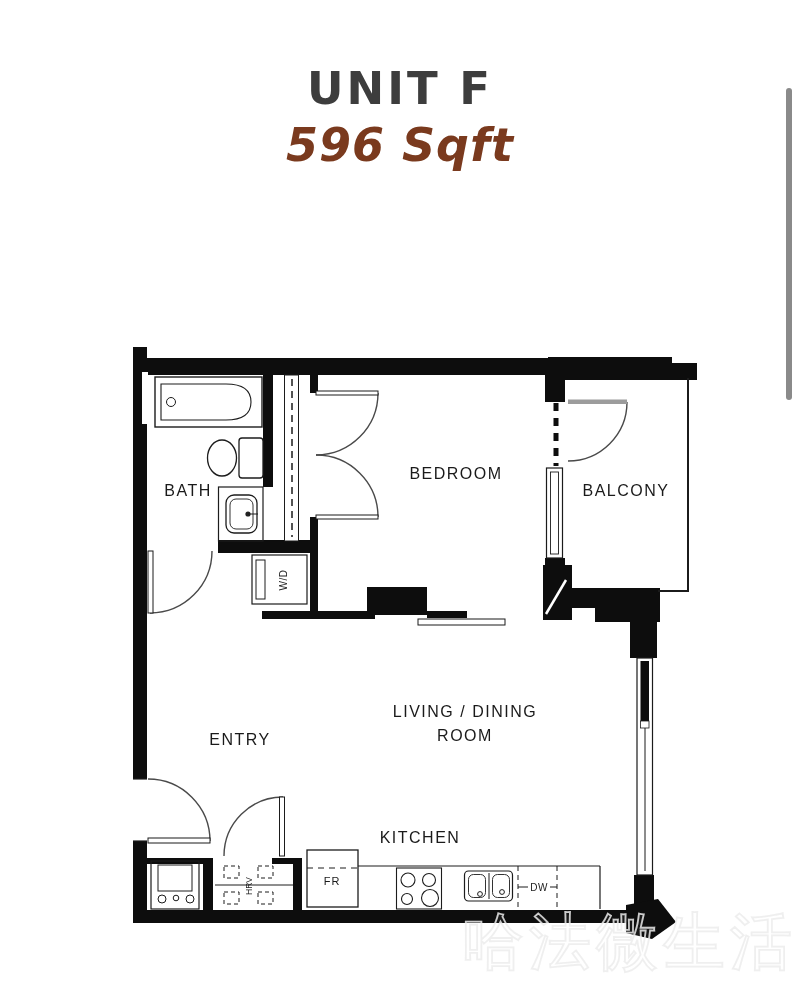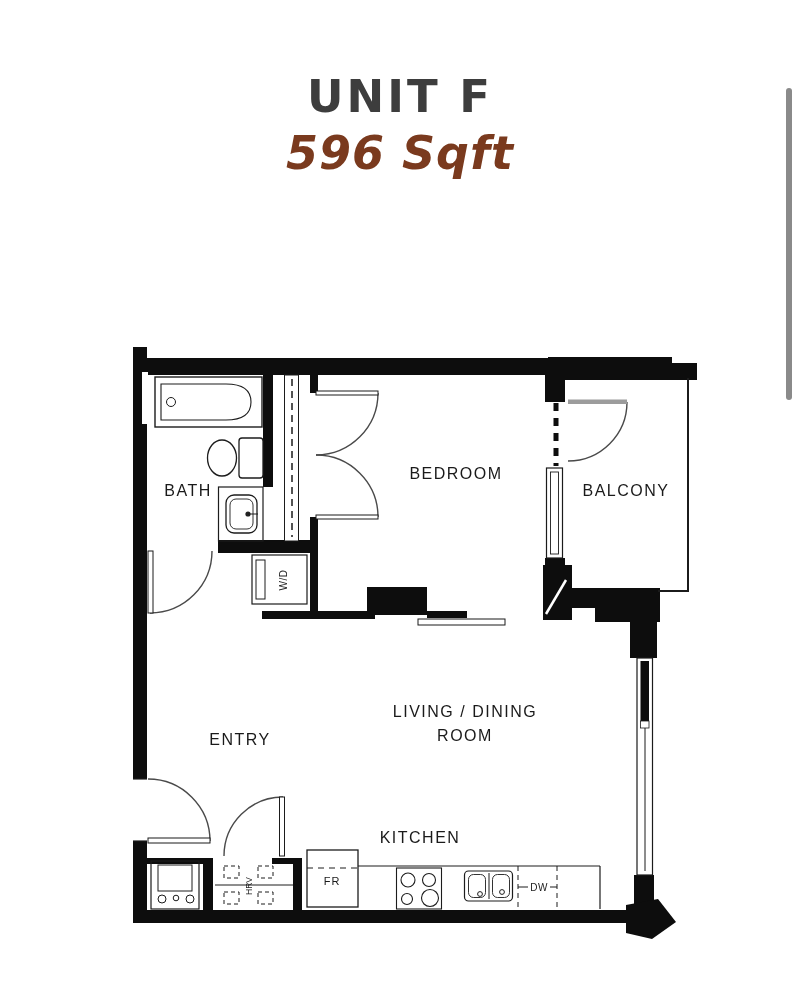--- a/index.html
+++ b/index.html
@@ -1,18 +1,18 @@
 <!DOCTYPE html>
 <html><head>
 <meta charset="utf-8">
 <style>
   html,body{margin:0;padding:0;background:#ffffff;}
   #page{position:relative;width:800px;height:1008px;background:#ffffff;overflow:hidden;
         font-family:"Liberation Sans",sans-serif;}
-  .title-block{position:absolute;top:70px;left:0;width:800px;text-align:center;
+  .title-block{position:absolute;top:62px;left:0;width:800px;text-align:center;
         font-family:"DejaVu Sans",sans-serif;font-weight:bold;}
   .unit-title{font-size:45px;letter-spacing:3px;line-height:1.2;}
   .area-subtitle{font-size:46px;letter-spacing:1px;line-height:1.3;}
   svg text{font-family:"Liberation Sans",sans-serif;fill:#1a1a1a;}
   .room-label{font-size:16px;letter-spacing:1.5px;}
   .small-label{font-size:10px;letter-spacing:0.5px;}
   .fr-label{font-size:11px;letter-spacing:1px;}
   .hrv-label{font-size:8.5px;}
   .watermark{position:absolute;left:462px;top:900px;width:336px;z-index:3;
         font-family:"DejaVu Sans",sans-serif;font-size:62px;letter-spacing:5px;
@@ -182,16 +182,17 @@
       <text class="room-label" x="465" y="717">LIVING / DINING</text>
       <text class="room-label" x="465" y="741">ROOM</text>
       <text class="room-label" x="420" y="843">KITCHEN</text>
       <text class="small-label" x="284" y="583" transform="rotate(-90 284 580)">W/D</text>
       <text class="fr-label" x="332" y="885">FR</text>
       <text class="hrv-label" x="249" y="889" transform="rotate(-90 249 886)">HRV</text>
       <text class="small-label" x="539" y="891">DW</text>
     </g>
   </svg>
 
+  <div class="watermark">哈法微生活</div>
 
   <div class="scrollbar" style="background: rgb(138, 138, 138);"></div>
 
 </div>
 
 </body></html>

